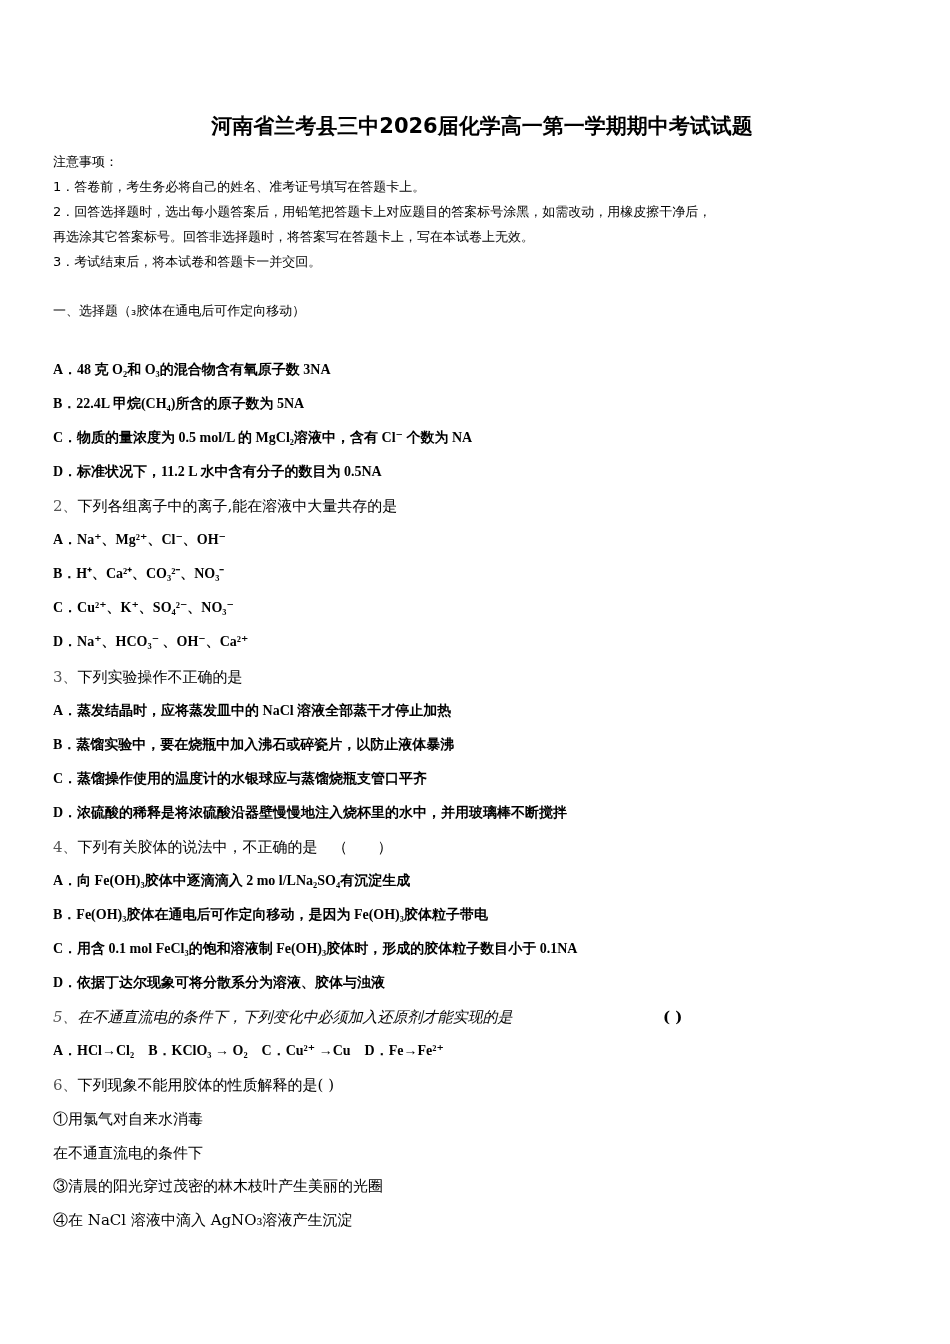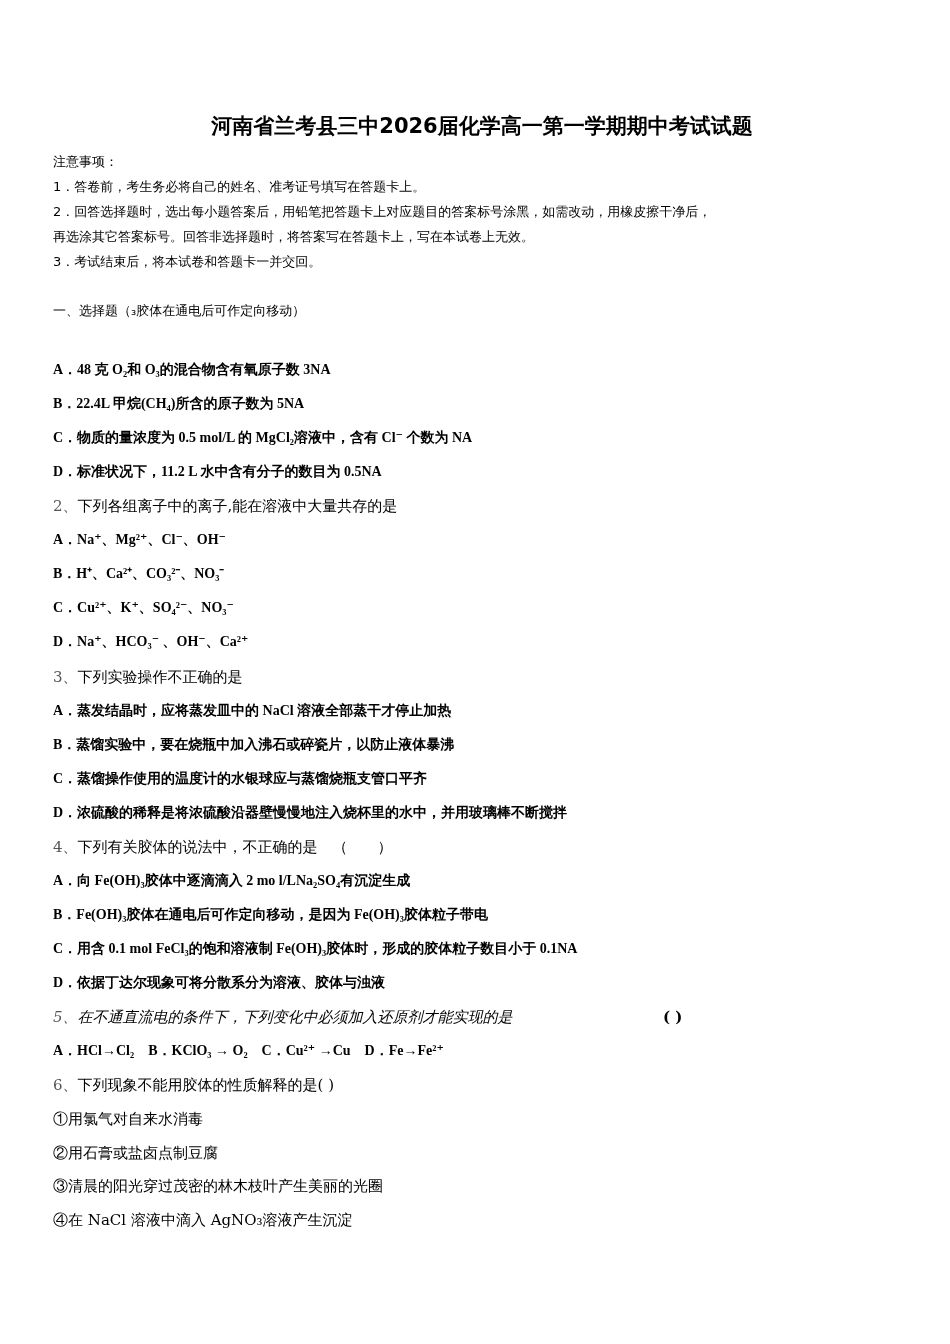--- a/index.html
+++ b/index.html
@@ -76,17 +76,17 @@
     <span>A．HCl→Cl₂</span>&nbsp;&nbsp;&nbsp;
     <span>B．KClO₃ → O₂</span>&nbsp;&nbsp;&nbsp;
     <span>C．Cu²⁺ →Cu</span>&nbsp;&nbsp;&nbsp;
     <span>D．Fe→Fe²⁺</span>
   </div>
 
   <div class="line q" style="top:1075px;">
     <span class="qnum">6、</span><span>下列现象不能用胶体的性质解释的是(        )</span>
   </div>
   <div class="line q" style="top:1109px;">①用氯气对自来水消毒</div>
-  <div class="line q" style="top:1143px;">②用石膏或盐卤点制豆腐</div>
+  <div class="line q" style="top:1143px;">在不通直流电的条件下</div>
   <div class="line q" style="top:1176px;">③清晨的阳光穿过茂密的林木枝叶产生美丽的光圈</div>
   <div class="line q" style="top:1210px;">④在 NaCl 溶液中滴入 AgNO₃溶液产生沉淀</div>
 
 </div>
 
 </body></html>

